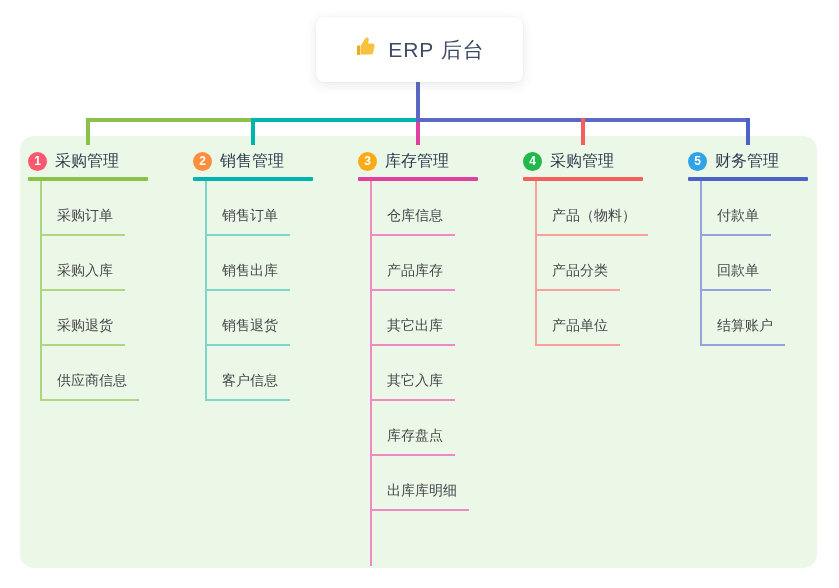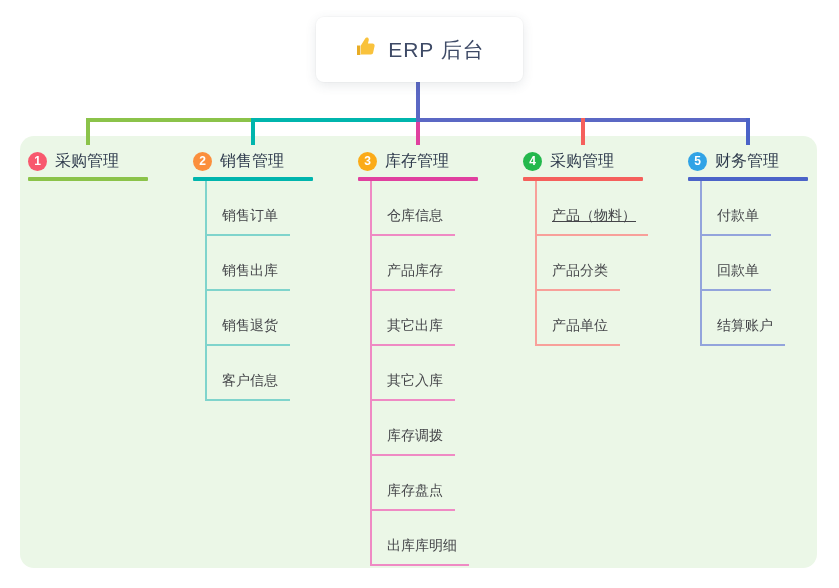--- a/index.html
+++ b/index.html
@@ -67,20 +67,35 @@
     <span>ERP 后台</span>
   </div>
 
   <div id="branches-host">
       <div class="branch" style="left: 28px;">
         <div class="branch-head">
           <span class="badge" style="background: rgb(248, 89, 110);">1</span>
           <span>采购管理</span>
         </div>
         <div class="branch-underline" style="background: rgb(139, 195, 74);"></div>
+        <div class="children">
+          <div class="vline" style="background: rgb(174, 213, 129); height: 220px;"></div>
+          <div class="child">
+            <span class="child-label" style="border-bottom-color: rgb(174, 213, 129);">采购订单</span>
+          </div>
+          <div class="child">
+            <span class="child-label" style="border-bottom-color: rgb(174, 213, 129);">采购入库</span>
+          </div>
+          <div class="child">
+            <span class="child-label" style="border-bottom-color: rgb(174, 213, 129);">采购退货</span>
+          </div>
+          <div class="child">
+            <span class="child-label" style="border-bottom-color: rgb(174, 213, 129);">供应商信息</span>
+          </div>
+        </div>
       </div>
       <div class="branch" style="left: 193px;">
         <div class="branch-head">
           <span class="badge" style="background: rgb(251, 143, 61);">2</span>
           <span>销售管理</span>
         </div>
         <div class="branch-underline" style="background: rgb(0, 181, 173);"></div>
         <div class="children">
           <div class="vline" style="background: rgb(127, 212, 204); height: 220px;"></div>
           <div class="child">
@@ -111,40 +126,37 @@
           <div class="child">
             <span class="child-label" style="border-bottom-color: rgb(239, 138, 196);">产品库存</span>
           </div>
           <div class="child">
             <span class="child-label" style="border-bottom-color: rgb(239, 138, 196);">其它出库</span>
           </div>
           <div class="child">
             <span class="child-label" style="border-bottom-color: rgb(239, 138, 196); margin-top: 30px;">其它入库</span>
           </div>
           <div class="child">
-            <span class="child-label" style="border-bottom-color: rgb(239, 138, 196);">库存调拨</span>
-          </div>
-          <div class="child">
             <span class="child-label" style="border-bottom-color: rgb(239, 138, 196);">库存盘点</span>
           </div>
           <div class="child">
             <span class="child-label" style="border-bottom-color: rgb(239, 138, 196);">出库库明细</span>
           </div>
         </div>
       </div>
       <div class="branch" style="left: 523px;">
         <div class="branch-head">
           <span class="badge" style="background: rgb(35, 184, 76);">4</span>
           <span>采购管理</span>
         </div>
         <div class="branch-underline" style="background: rgb(245, 96, 92);"></div>
         <div class="children">
           <div class="vline" style="background: rgb(248, 160, 154); height: 165px;"></div>
           <div class="child">
-            <span class="child-label" style="border-bottom-color: rgb(248, 160, 154); text-decoration: underline;">产品（物料）</span>
+            <span class="child-label" style="border-bottom-color: rgb(248, 160, 154);">产品（物料）</span>
           </div>
           <div class="child">
             <span class="child-label" style="border-bottom-color: rgb(248, 160, 154);">产品分类</span>
           </div>
           <div class="child">
             <span class="child-label" style="border-bottom-color: rgb(248, 160, 154);">产品单位</span>
           </div>
         </div>
       </div>
       <div class="branch" style="left: 688px;">

